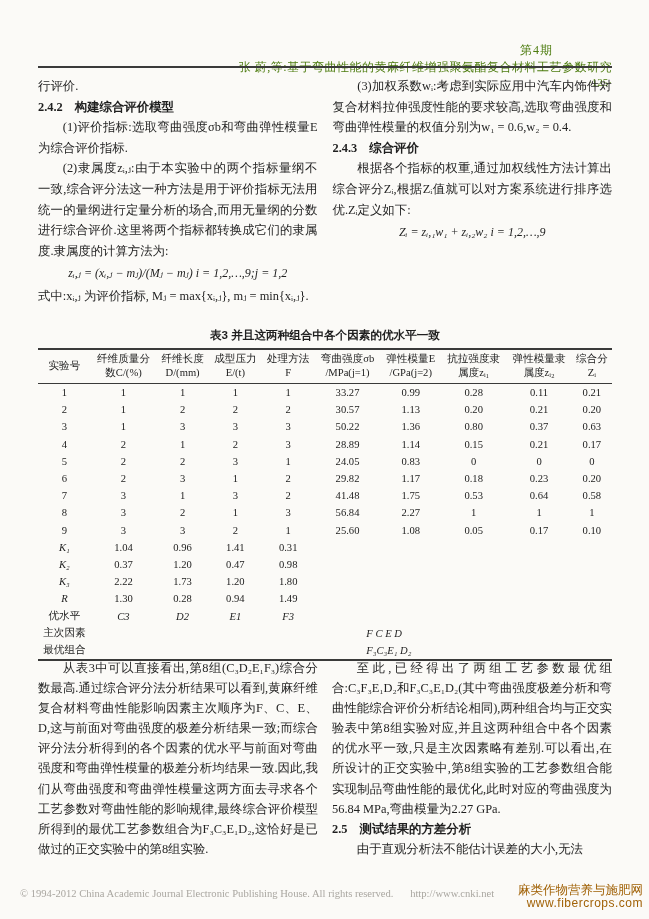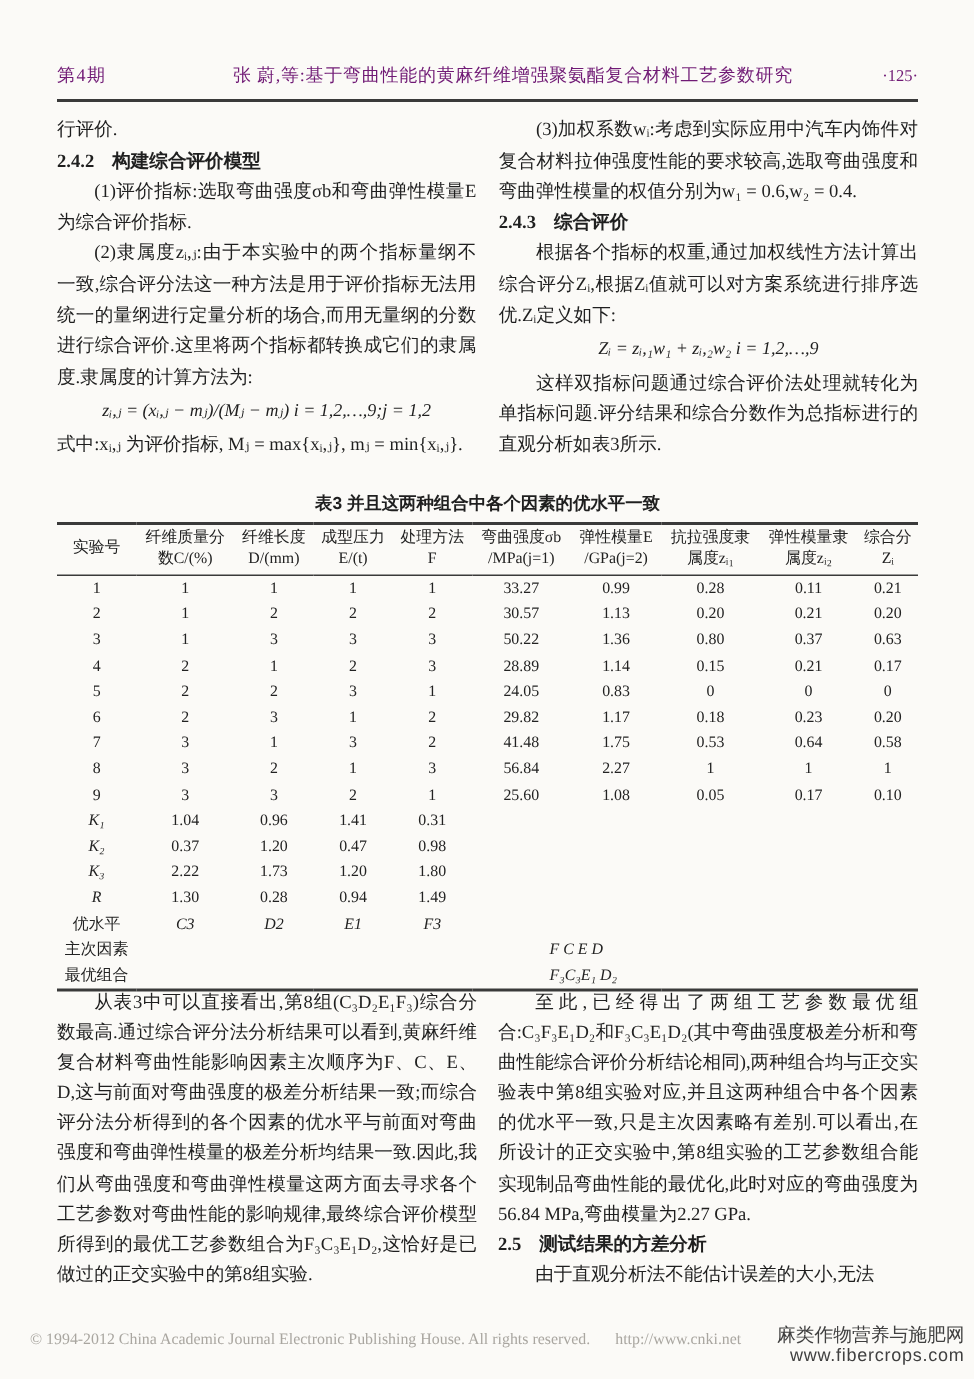--- a/index.html
+++ b/index.html
@@ -1,21 +1,21 @@
 <!DOCTYPE html>
 <html><head>
 <meta charset="utf-8">
 <style>
   html,body{margin:0;padding:0;}
   body{
     width:649px;height:919px;position:relative;overflow:hidden;
     background:#fbfaf7;color:#1f1f1f;
     font-family:"Liberation Serif","DejaVu Serif",serif;
   }
-  .hdr{position:absolute;top:42px;left:38px;width:574px;display:flex;align-items:center;font-size:12px;color:#701a75;}
+  .hdr{position:absolute;top:42px;left:38px;width:574px;display:flex;align-items:flex-end;font-size:12px;color:#4d7c0f;flex-direction:column;}
   .hdr .issue{width:92px;letter-spacing:1px;}
   .hdr .rtitle{flex:1;text-align:center;letter-spacing:.5px;}
   .hdr .pno{width:58px;text-align:right;font-size:11px;}
   .hdr-rule{position:absolute;top:66px;left:38px;width:574px;border-top:2px solid #3a3a3a;}
   .cols{position:absolute;left:38px;width:574px;display:flex;gap:14px;}
   .cols.top{top:76px;height:250px;overflow:hidden;gap:15px;}
   .cols.bottom{top:642px;height:220px;overflow:hidden;margin-top:16px;}
   .col{width:280px;font-size:12.4px;line-height:20.6px;text-align:justify;}
   .cols.bottom .col{line-height:20.1px;}
   .para{text-indent:2em;}
@@ -28,21 +28,21 @@
     font-family:"Liberation Sans","DejaVu Sans",sans-serif;}
   table{width:100%;border-collapse:collapse;border-top:2px solid #3a3a3a;border-bottom:2px solid #3a3a3a;
     font-size:10.6px;color:#222;}
   thead th{border-bottom:1px solid #3a3a3a;font-weight:normal;padding:2px 1px 3px;line-height:14px;
     text-align:center;vertical-align:middle;}
   td{text-align:center;height:17.2px;padding:0 1px;vertical-align:middle;}
   td.lbl{font-style:normal;}
   td.it{font-style:italic;}
   td.span-value{text-align:left;padding-left:48%;font-style:italic;}
   .footer{position:absolute;top:888px;left:20px;width:560px;font-size:10.6px;color:#a9a6a0;white-space:nowrap;}
-  .wmark{position:absolute;top:884px;right:6px;text-align:right;color:#404040;line-height:13px;
+  .wmark{position:absolute;top:884px;right:6px;text-align:right;color:#a16207;line-height:13px;
     font-size:12.5px;font-family:"Liberation Sans","DejaVu Sans",sans-serif;}
   .wmark .l2{font-size:12px;letter-spacing:.5px;}
 </style>
 </head>
 <body>
 
 <div class="hdr">
   <span class="issue">第4期</span>
   <span class="rtitle">张 蔚,等:基于弯曲性能的黄麻纤维增强聚氨酯复合材料工艺参数研究</span>
   <span class="pno">·125·</span>
@@ -60,21 +60,20 @@
     <div class="formula">zᵢ,ⱼ = (xᵢ,ⱼ − mⱼ)/(Mⱼ − mⱼ)    i = 1,2,…,9;j = 1,2</div>
     <div class="noindent">式中:xᵢ,ⱼ 为评价指标, Mⱼ = max{xᵢ,ⱼ}, mⱼ = min{xᵢ,ⱼ}.</div>
   </div>
   <div class="col">
     <div class="para">(3)加权系数wᵢ:考虑到实际应用中汽车内饰件对复合材料拉伸强度性能的要求较高,选取弯曲强度和弯曲弹性模量的权值分别为w₁ = 0.6,w₂ = 0.4.</div>
     <div class="heading">
       <span class="secno">2.4.3</span><span>综合评价</span>
     </div>
     <div class="para">根据各个指标的权重,通过加权线性方法计算出综合评分Zᵢ,根据Zᵢ值就可以对方案系统进行排序选优.Zᵢ定义如下:</div>
     <div class="formula">Zᵢ = zᵢ,₁w₁ + zᵢ,₂w₂    i = 1,2,…,9</div>
-    <div class="para">这样双指标问题通过综合评价法处理就转化为单指标问题.评分结果和综合分数作为总指标进行的直观分析如表3所示.</div>
   </div>
 </div>
 
 <div class="tbl-block">
   <div class="tbl-title">表3  并且这两种组合中各个因素的优水平一致</div>
   <table>
     <thead>
       <tr>
           <th>
             <div>实验号</div>

